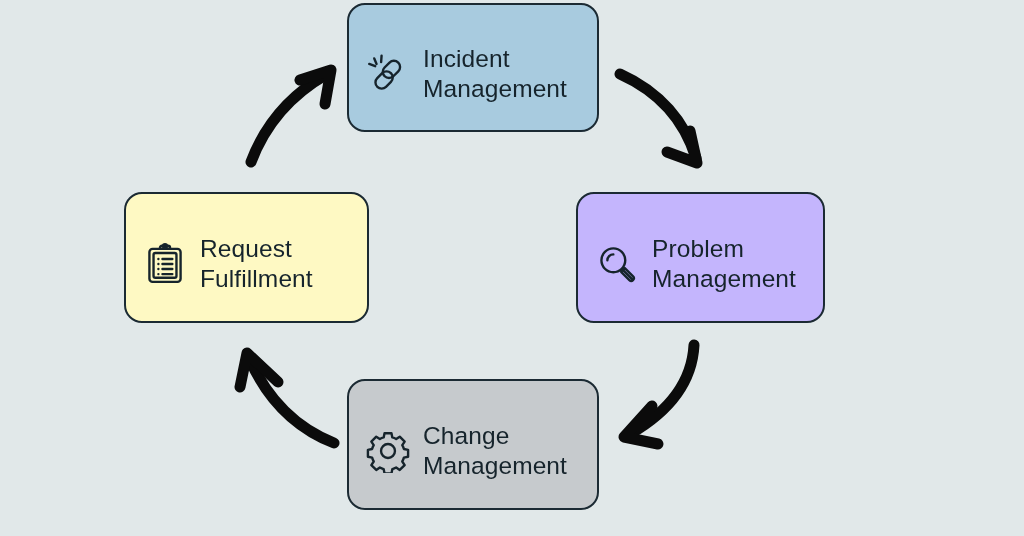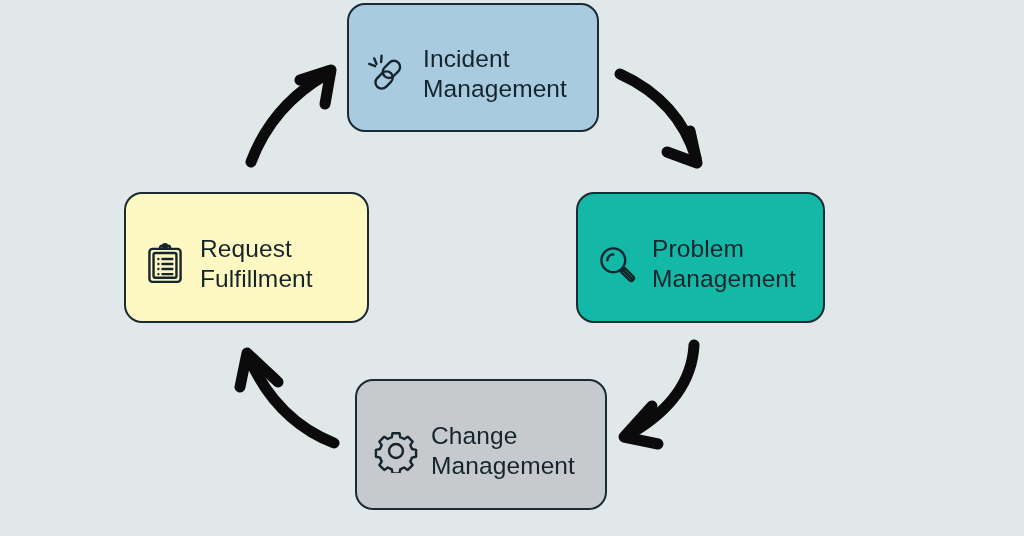--- a/index.html
+++ b/index.html
@@ -69,29 +69,28 @@
     top: 3px;
     width: 252px;
     height: 129px;
     background: #a8cbdf;
   }
   #node-problem {
     left: 576px;
     top: 192px;
     width: 249px;
     height: 131px;
-    background: #14b8a6;
+    background: #c4b5fd;
   }
   #node-change {
     left: 347px;
     top: 379px;
     width: 252px;
     height: 131px;
     background: #c6cacd;
-    margin-left: 8px;
   }
   #node-request {
     left: 124px;
     top: 192px;
     width: 245px;
     height: 131px;
     background: #fef9c3;
   }
 </style>
 </head>

